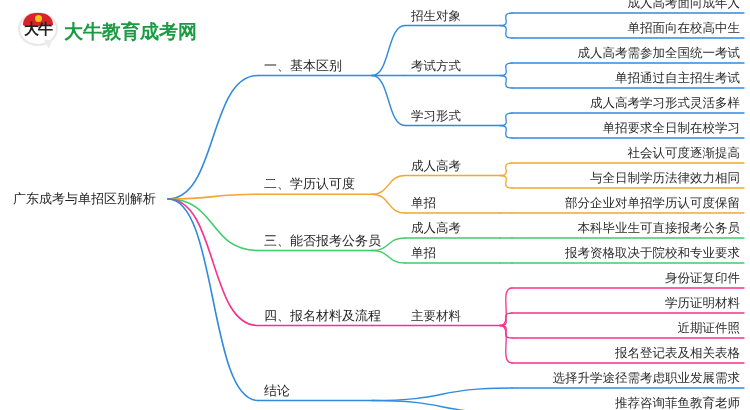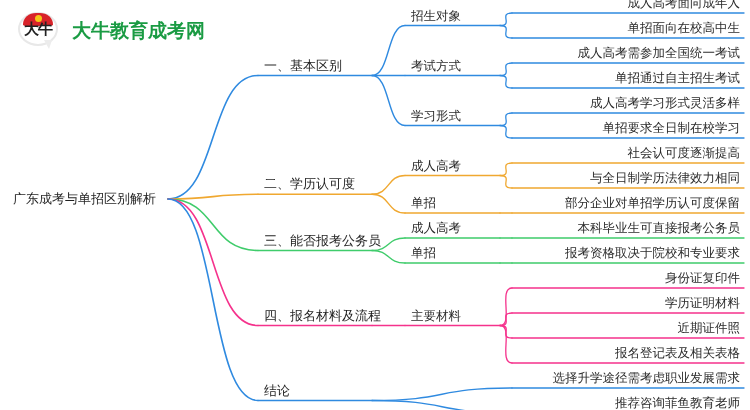--- a/index.html
+++ b/index.html
@@ -24,21 +24,21 @@
 
   
   #logo {
     position: absolute;
     left: 18px;
     top: 8px;
     width: 210px;
     height: 46px;
     display: flex;
     align-items: center;
-    gap: 12px;
+    gap: 4px;
   }
   .logo-mark {
     position: relative;
     width: 42px;
     height: 40px;
     flex: 0 0 42px;
   }
   .logo-mark .bubble {
     position: absolute;
     left: 0; top: 1px;
@@ -80,21 +80,20 @@
     text-align: center;
     font-size: 15px;
     font-weight: bold;
     color: #222222;
     letter-spacing: -1px;
     line-height: 17px;
   }
   .logo-words {
     display: flex;
     flex-direction: column;
-    font-family: Liberation Serif, serif;
   }
   .logo-title {
     font-size: 19px;
     font-weight: bold;
     color: #1a9b43;
     letter-spacing: 0px;
     line-height: 22px;
     white-space: nowrap;
   }
   .logo-sub {

